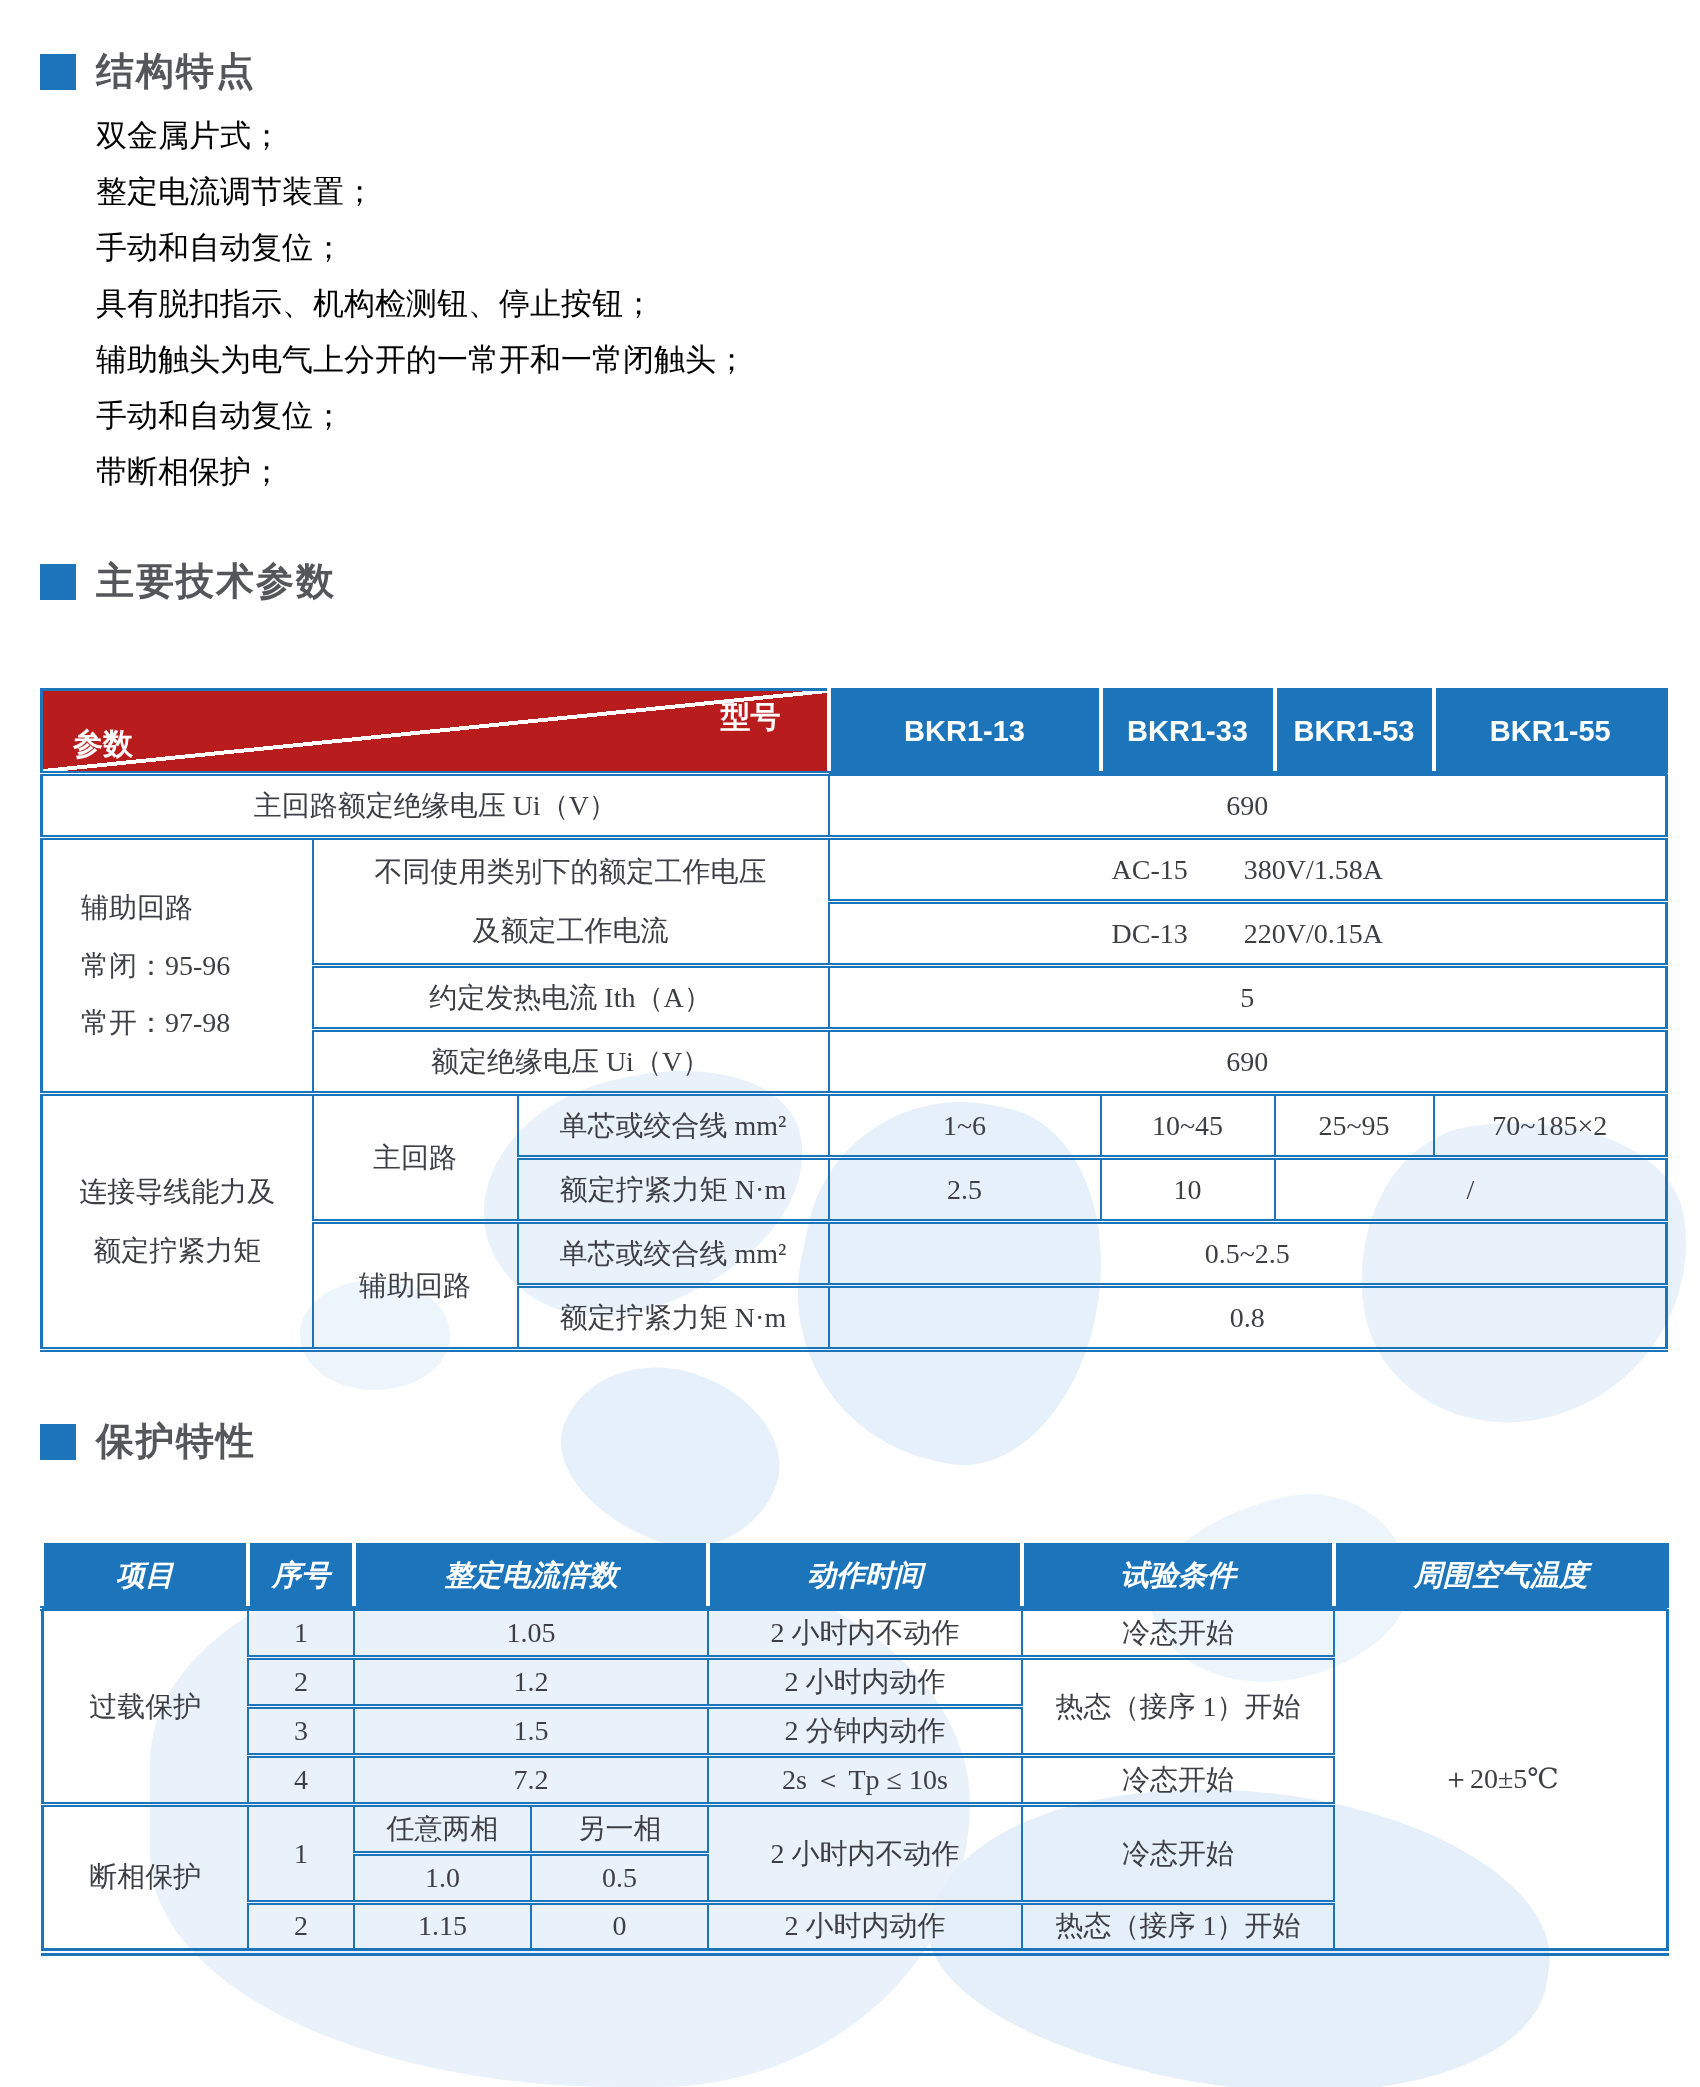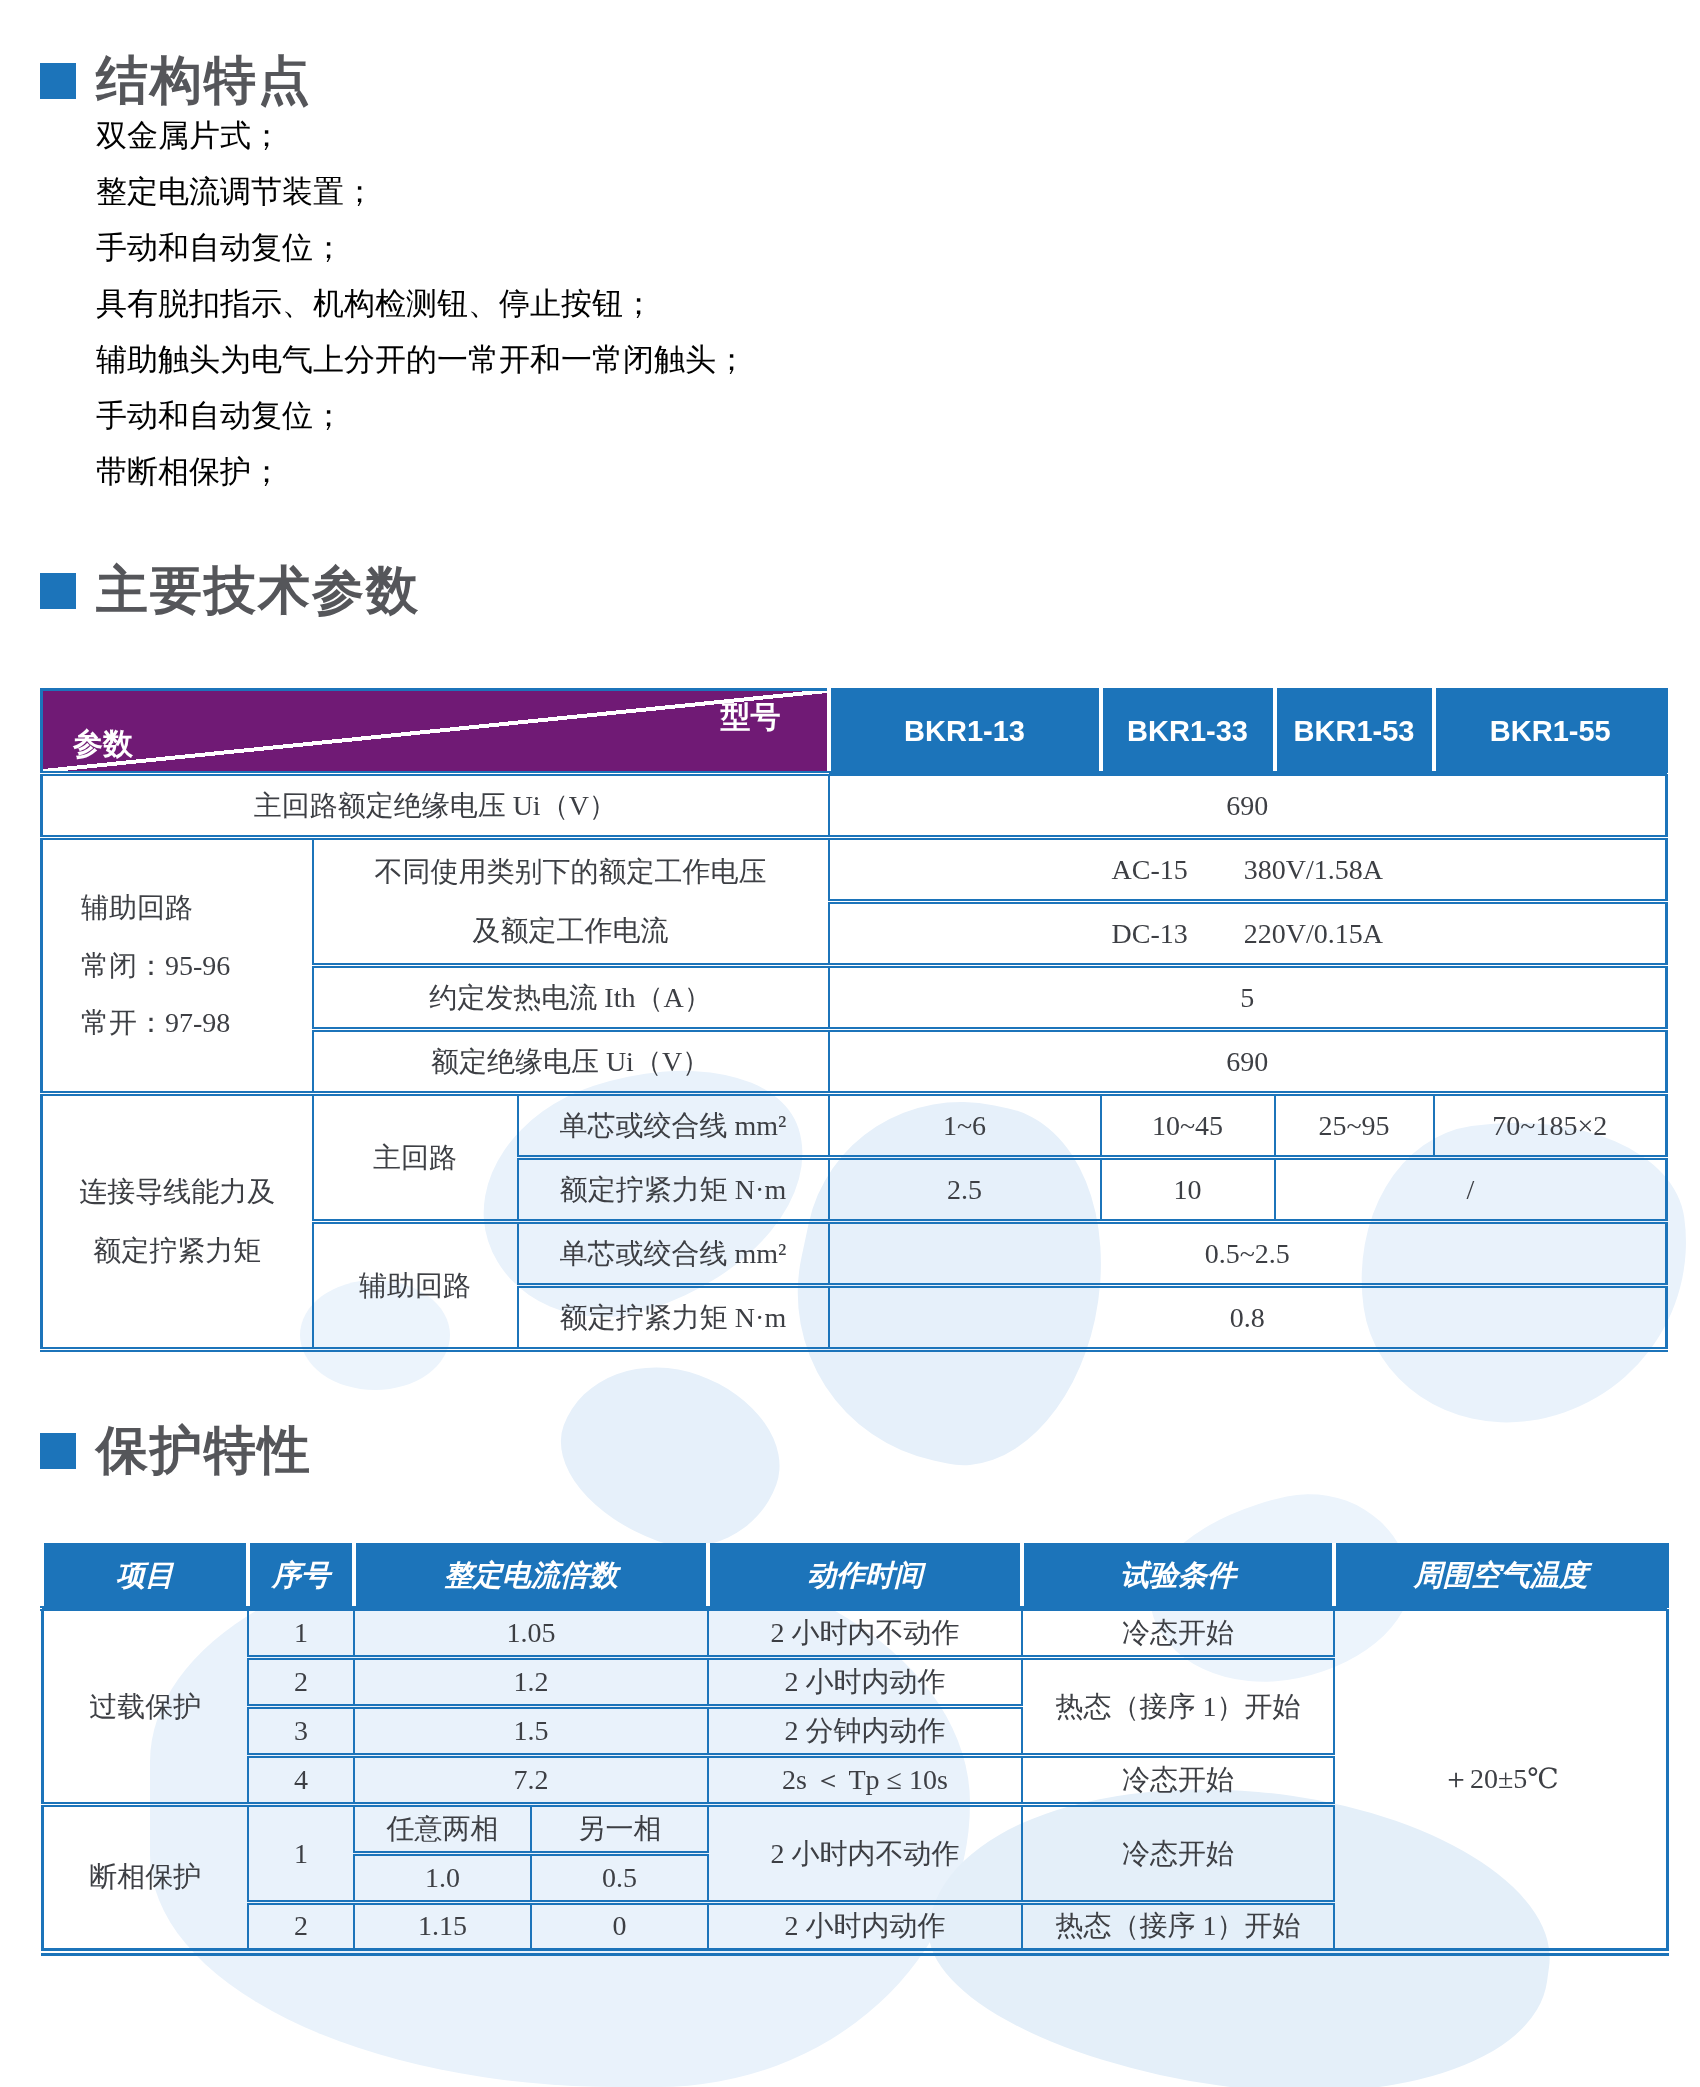--- a/index.html
+++ b/index.html
@@ -4,35 +4,35 @@
 <style>
   html,body{margin:0;padding:0;background:#ffffff;}
   #page{position:relative;width:1700px;height:2087px;background:#ffffff;overflow:hidden;
         font-family:"Liberation Sans","DejaVu Sans",sans-serif;}
   
   .blob{position:absolute;z-index:0;}
   #content{position:absolute;inset:0;z-index:1;}
 
   .section-title{position:absolute;left:40px;display:flex;align-items:center;gap:20px;}
   .bullet{width:36px;height:36px;background:#1c74ba;flex:0 0 auto;}
-  .section-title .txt{font-size:52px;font-weight:bold;color:#55565a;letter-spacing:2px;}
+  .section-title .txt{font-size:38px;font-weight:bold;color:#55565a;letter-spacing:2px;}
 
   .features{position:absolute;left:96px;top:108px;font-size:31px;color:#000000;line-height:56px;}
 
   table{border-collapse:collapse;table-layout:fixed;position:absolute;left:40px;width:1625px;
         font-family:"Liberation Serif","DejaVu Serif",serif;color:#3d3f44;}
   #table1{top:688px;}
   #table2{top:1543px;border-bottom:8px double #1c74ba;}
   table{border:3px solid #1c74ba;}
   td{border:2px solid #1c74ba;border-top:5px double #1c74ba;border-bottom:5px double #1c74ba;
      text-align:center;vertical-align:middle;font-size:28px;padding:0 6px;background:transparent;}
   tr.head th{background:#1c74ba;color:#ffffff;font-weight:bold;font-size:29px;
      font-family:"Liberation Sans","DejaVu Sans",sans-serif;border:none;border-left:4px solid #ffffff;
      padding:0 4px;}
-  td.corner{background:#701a75;border:none;position:relative;padding:0;}
+  td.corner{background:#b91c1c;border:none;position:relative;padding:0;}
   td.corner .diag{position:absolute;inset:0;
      background:linear-gradient(to bottom right,rgba(0,0,0,0) calc(50% - 2px),#ffffff calc(50% - 2px),#ffffff calc(50% + 2px),rgba(0,0,0,0) calc(50% + 2px));}
   td.corner span{position:absolute;color:#ffffff;font-weight:bold;font-size:30px;
      font-family:"Liberation Sans","DejaVu Sans",sans-serif;}
   td.corner .tr-lab{top:6px;right:46px;}
   td.corner .bl-lab{bottom:6px;left:30px;}
   .ml{white-space:pre-line;line-height:2.1;}
   .left-block{text-align:left;padding-left:38px;white-space:pre-line;line-height:2.05;}
 </style>
 </head>

